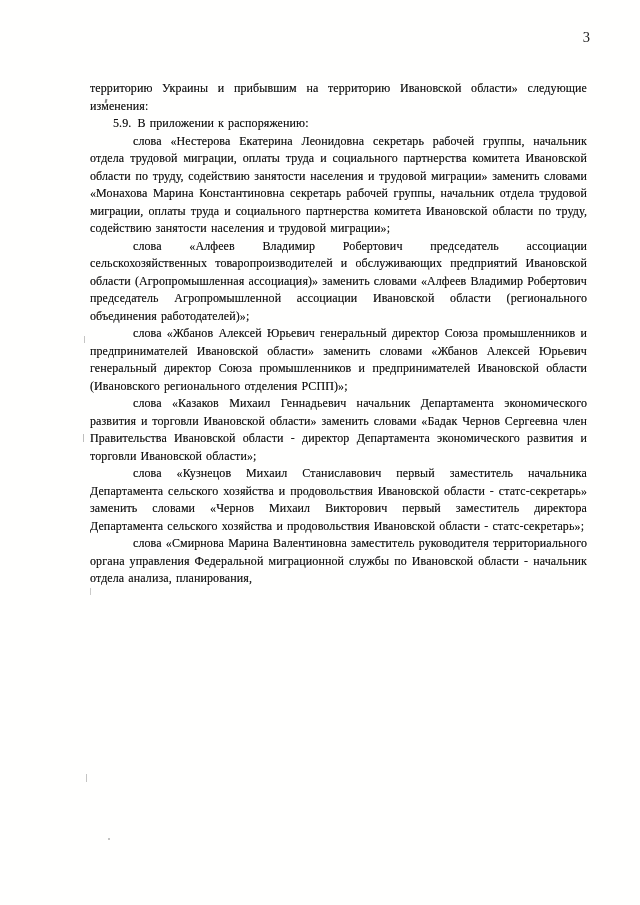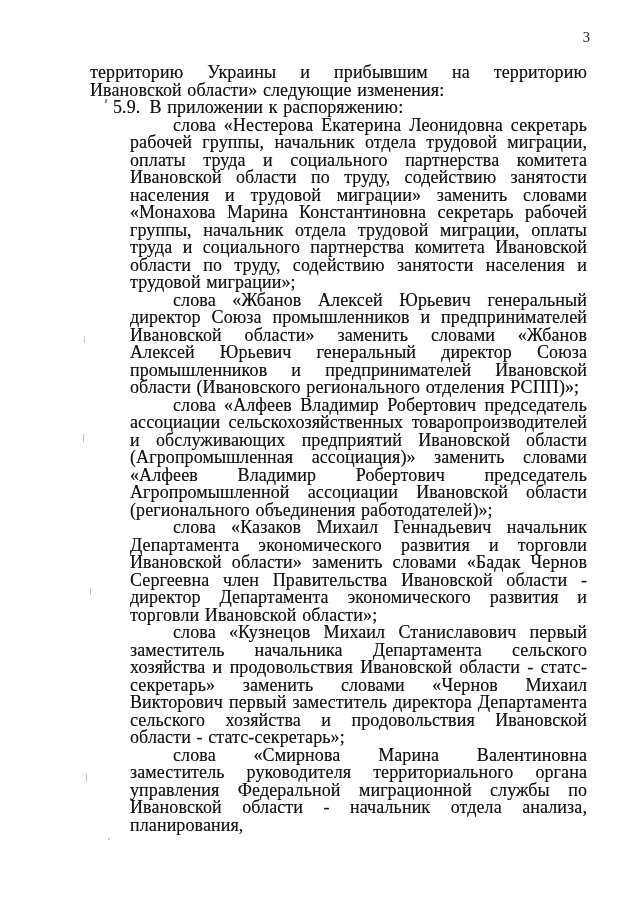--- a/index.html
+++ b/index.html
@@ -20,36 +20,36 @@
     position: absolute;
     top: 29px;
     left: 576px;
     width: 14px;
     font-size: 14.5px;
     text-align: right;
     color: #1a1a1a;
   }
   .content {
     position: absolute;
-    top: 64px;
+    top: 80px;
     left: 90px;
     width: 497px;
-    font-size: 18px;
+    font-size: 12px;
     line-height: 17.5px;
     text-align: justify;
     letter-spacing: 0.1px;
     word-spacing: 1px;
     text-shadow: 0 0 0.4px rgba(20,20,20,0.55);
   }
   .para {
     margin: 0;
     padding: 0;
   }
   .indent-num { text-indent: 23px; }
-  .indent { text-indent: 43px; margin-left: 40px; }
+  .indent { text-indent: 43px; }
   
   .speck {
     position: absolute;
     background: rgba(40,40,40,0.55);
   }
   .speck.s1 { left: 105px; top: 99px;  width: 2px; height: 4px; transform: rotate(14deg); }
   .speck.s2 { left: 84px;  top: 336px; width: 1px; height: 7px; opacity: .5; }
   .speck.s3 { left: 83px;  top: 434px; width: 1px; height: 8px; opacity: .55; }
   .speck.s4 { left: 90px;  top: 588px; width: 1px; height: 7px; opacity: .45; }
   .speck.s5 { left: 86px;  top: 774px; width: 1px; height: 8px; opacity: .5; }
@@ -59,22 +59,22 @@
 <body>
 
 <div class="page">
 
   <div class="page-number">3</div>
 
   <div class="content">
     <p class="para">территорию Украины и прибывшим на территорию Ивановской области» следующие изменения:</p>
     <p class="para indent-num">5.9. В приложении к распоряжению:</p>
     <p class="para indent">слова «Нестерова Екатерина Леонидовна секретарь рабочей группы, начальник отдела трудовой миграции, оплаты труда и социального партнерства комитета Ивановской области по труду, содействию занятости населения и трудовой миграции» заменить словами «Монахова Марина Константиновна секретарь рабочей группы, начальник отдела трудовой миграции, оплаты труда и социального партнерства комитета Ивановской области по труду, содействию занятости населения и трудовой миграции»;</p>
+    <p class="para indent">слова «Алфеев Владимир Робертович председатель ассоциации сельскохозяйственных товаропроизводителей и обслуживающих предприятий Ивановской области (Агропромышленная ассоциация)» заменить словами «Алфеев Владимир Робертович председатель Агропромышленной ассоциации Ивановской области (регионального объединения работодателей)»;</p>
     <p class="para indent">слова «Жбанов Алексей Юрьевич генеральный директор Союза промышленников и предпринимателей Ивановской области» заменить словами «Жбанов Алексей Юрьевич генеральный директор Союза промышленников и предпринимателей Ивановской области (Ивановского регионального отделения РСПП)»;</p>
-    <p class="para indent">слова «Алфеев Владимир Робертович председатель ассоциации сельскохозяйственных товаропроизводителей и обслуживающих предприятий Ивановской области (Агропромышленная ассоциация)» заменить словами «Алфеев Владимир Робертович председатель Агропромышленной ассоциации Ивановской области (регионального объединения работодателей)»;</p>
     <p class="para indent">слова «Казаков Михаил Геннадьевич начальник Департамента экономического развития и торговли Ивановской области» заменить словами «Бадак Чернов Сергеевна член Правительства Ивановской области - директор Департамента экономического развития и торговли Ивановской области»;</p>
     <p class="para indent">слова «Кузнецов Михаил Станиславович первый заместитель начальника Департамента сельского хозяйства и продовольствия Ивановской области - статс-секретарь» заменить словами «Чернов Михаил Викторович первый заместитель директора Департамента сельского хозяйства и продовольствия Ивановской области - статс-секретарь»;</p>
     <p class="para indent">слова «Смирнова Марина Валентиновна заместитель руководителя территориального органа управления Федеральной миграционной службы по Ивановской области - начальник отдела анализа, планирования,</p>
   </div>
 
   <div class="speck s1"></div>
   <div class="speck s2"></div>
   <div class="speck s3"></div>
   <div class="speck s4"></div>
   <div class="speck s5"></div>

